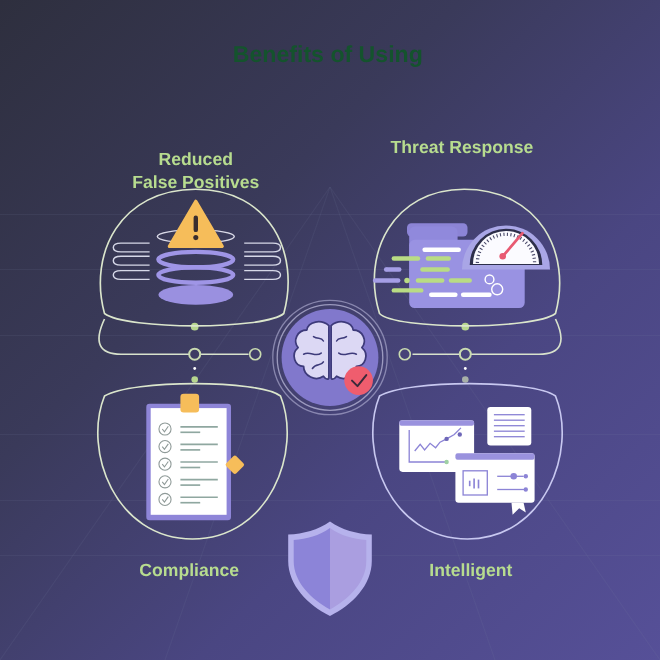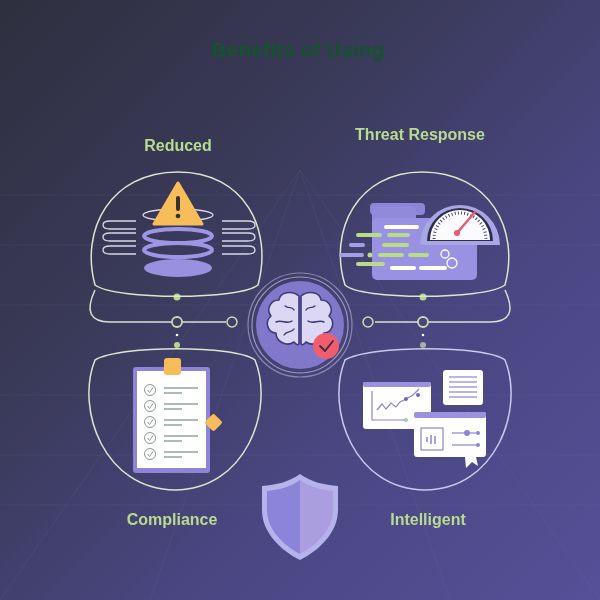--- a/index.html
+++ b/index.html
@@ -36,20 +36,21 @@
     <line x1="300" y1="170" x2="450" y2="600"></line>
   </g>
 </svg>
 
 <div class="title">
   <div>Benefits of Using</div>
 </div>
 
 <div class="label" style="left:88px; top:112px;margin-top:23px;">
   <div>Reduced</div>
+  <div>False Positives</div>
 </div>
 <div class="label" style="left:330px; top:124px;">
   <div>Threat Response</div>
 </div>
 <div class="label" style="left:82px; top:509px;">
   <div>Compliance</div>
 </div>
 <div class="label" style="left:338px; top:509px;">
   <div>Intelligent</div>
 </div>

